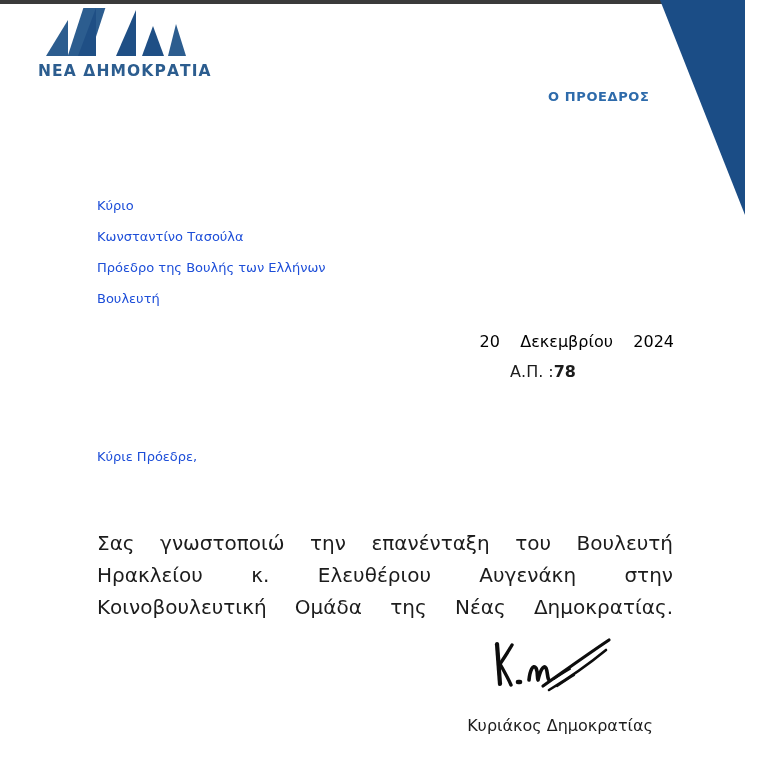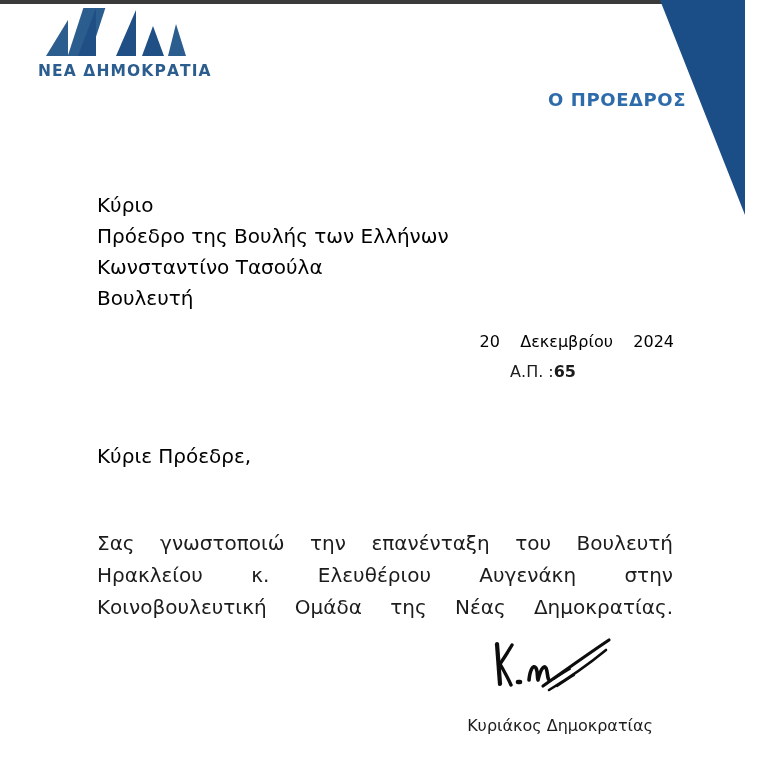--- a/index.html
+++ b/index.html
@@ -62,31 +62,31 @@
     letter-spacing: 1.1px;
     color: #2c5d8f;
     white-space: nowrap;
   }
 
   
   #president-title {
     position: absolute;
     left: 548px;
     top: 89px;
-    font-size: 18px;
+    font-size: 13px;
     font-weight: bold;
     letter-spacing: 0.6px;
     color: #2e6bab;
     white-space: nowrap;
   }
 
   
   .doc-line {
-    font-size: 20px;
-    color: #000000;
+    font-size: 13px;
+    color: #1d4ed8;
     line-height: 31px;
     white-space: nowrap;
   }
 
   #addressee {
     position: absolute;
     left: 97px;
     top: 190px;
   }
 
@@ -184,28 +184,28 @@
 
       <polygon points="130,50 148,50 138,18" fill="#2c5d8f"></polygon>
     </svg>
     <span id="logo-wordmark">ΝΕΑ ΔΗΜΟΚΡΑΤΙΑ</span>
   </div>
 
   <div id="president-title">Ο ΠΡΟΕΔΡΟΣ</div>
 
   <div id="addressee">
     <div class="doc-line">Κύριο</div>
+    <div class="doc-line">Κωνσταντίνο Τασούλα</div>
     <div class="doc-line">Πρόεδρο της Βουλής των Ελλήνων</div>
-    <div class="doc-line">Κωνσταντίνο Τασούλα</div>
     <div class="doc-line">Βουλευτή</div>
   </div>
 
   <div id="date-block">
     <div id="date-line">20    Δεκεμβρίου    2024</div>
-    <div id="ref-line"><span>Α.Π. :</span><span id="ref-number">65</span></div>
+    <div id="ref-line"><span>Α.Π. :</span><span id="ref-number">78</span></div>
   </div>
 
   <div id="salutation" class="doc-line">Κύριε Πρόεδρε,</div>
 
   <div id="body-paragraph">Σας γνωστοποιώ την επανένταξη του Βουλευτή Ηρακλείου κ. Ελευθέριου Αυγενάκη στην Κοινοβουλευτική Ομάδα της Νέας Δημοκρατίας.</div>
 
   <div id="signature-block">
     <svg id="signature-mark" viewBox="0 0 150 66">
       <g fill="none" stroke="#0d0d0d" stroke-linecap="round" stroke-linejoin="round">
 

